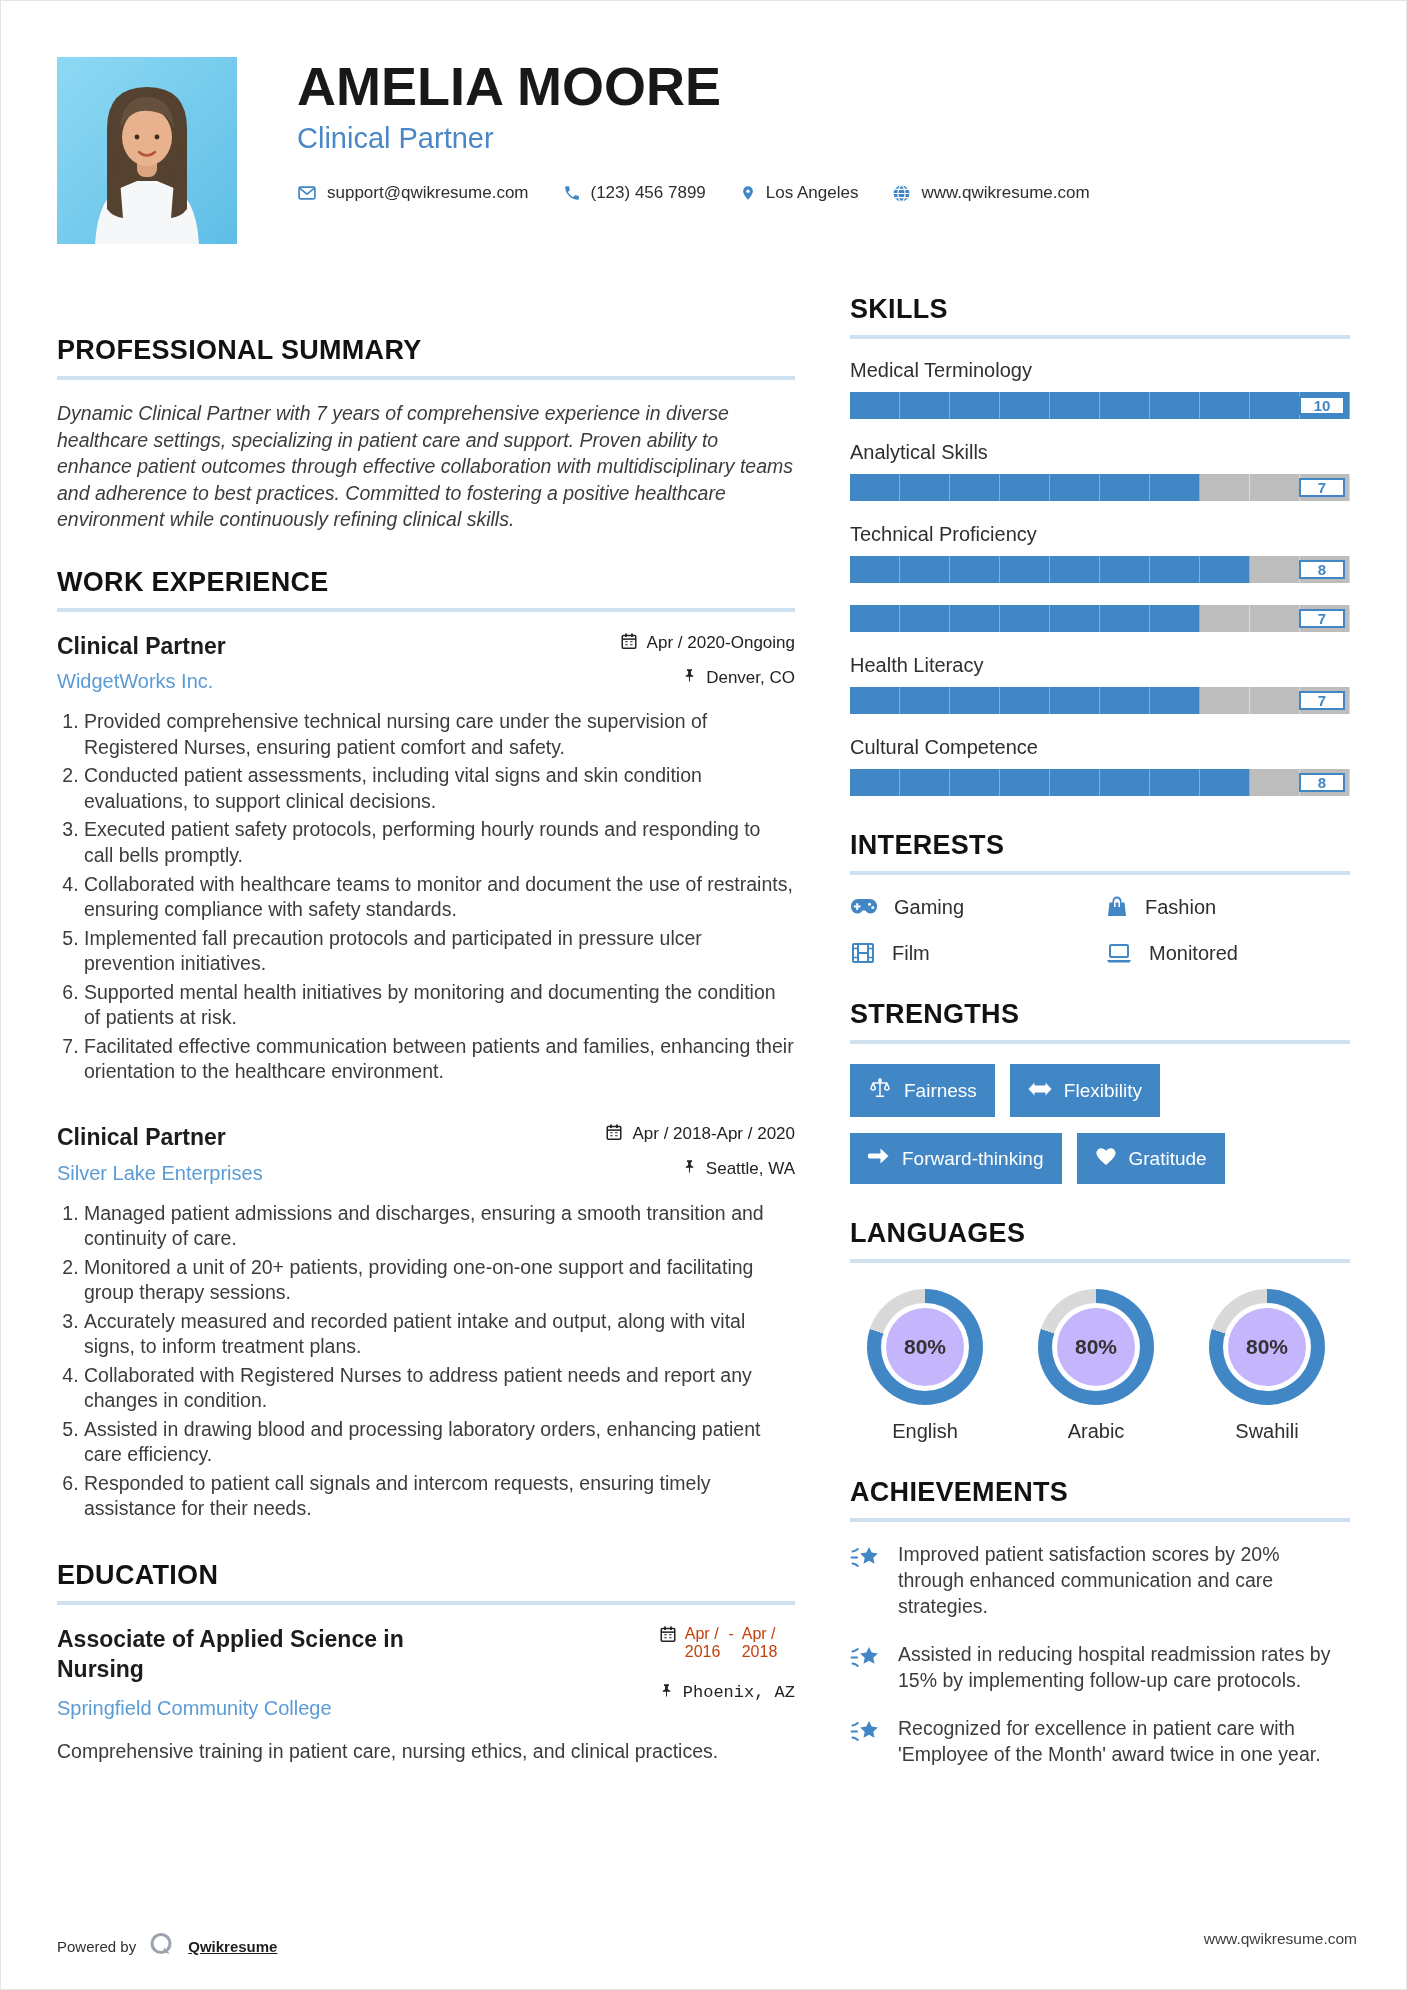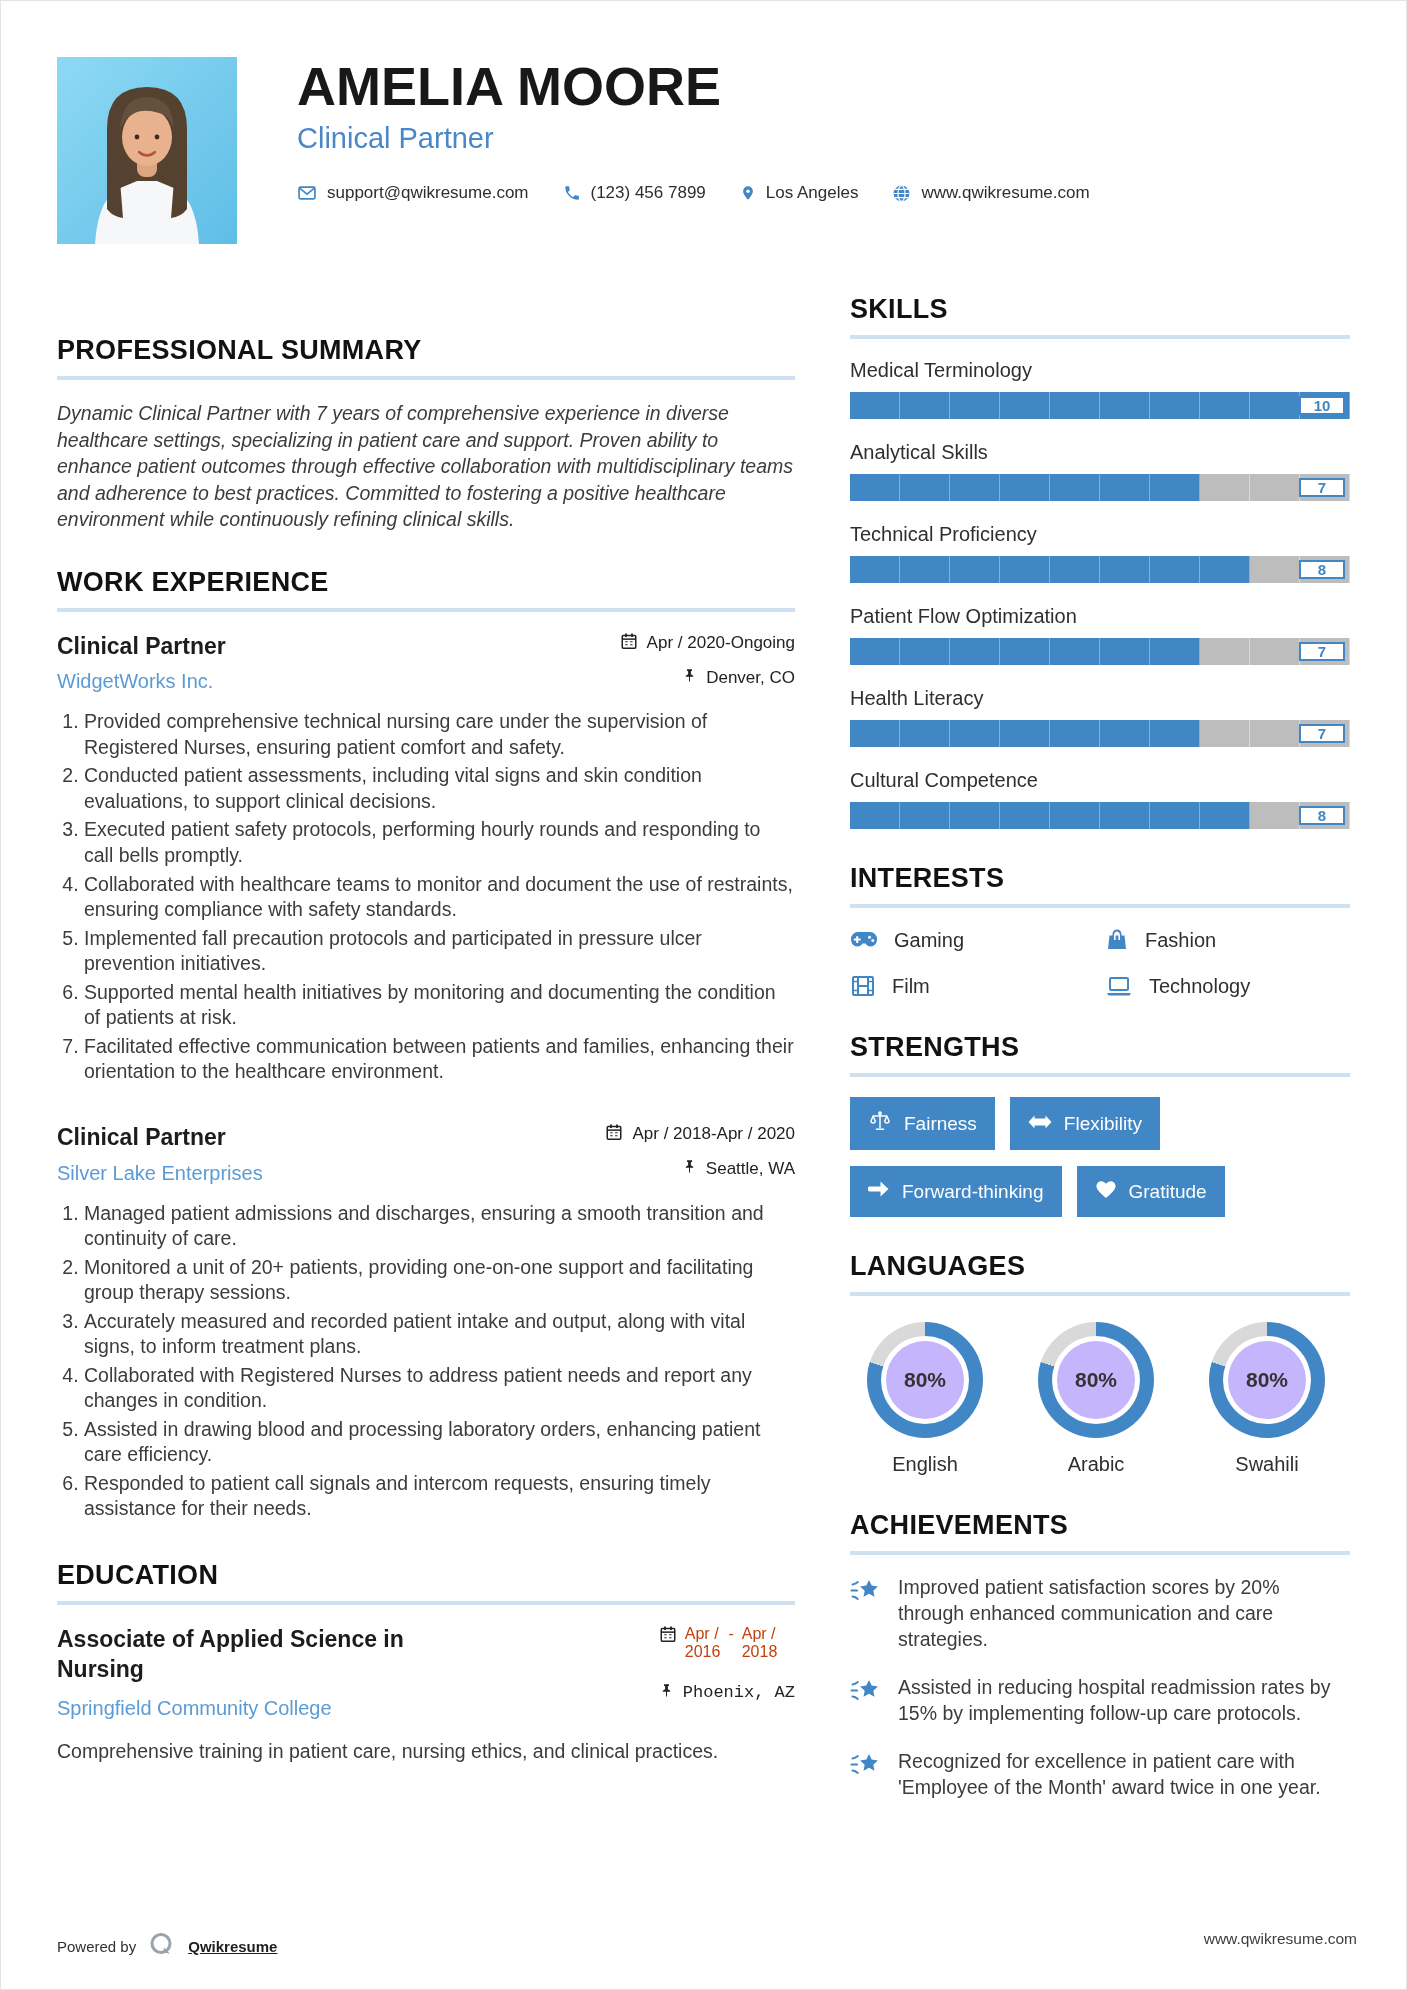--- a/index.html
+++ b/index.html
@@ -332,21 +332,20 @@
             </div>
         </div>
         <div class="skill">
           <div class="skill-label">Technical Proficiency</div>
           <div class="bar">
               <div class="bar-fill" style="width: 80%;"></div>
             <div class="bar-score">8</div>
             </div>
         </div>
         <div class="skill">
-          <div class="skill-label">Patient Flow Optimization</div>
           <div class="bar">
               <div class="bar-fill" style="width: 70%;"></div>
             <div class="bar-score">7</div>
             </div>
         </div>
         <div class="skill">
           <div class="skill-label">Health Literacy</div>
           <div class="bar">
               <div class="bar-fill" style="width: 70%;"></div>
             <div class="bar-score">7</div>
@@ -396,21 +395,21 @@
             </span>
             <span>Film</span>
           </div>
           <div class="interest">
             <span>
               <svg width="28" height="22" viewBox="0 0 28 22">
                   <rect x="5" y="2" width="18" height="12" rx="1.2" fill="none" stroke="#4186C5" stroke-width="2"></rect>
                   <path fill="#4186C5" d="M2 17h24l-1.5 2.5h-21z"></path>
                 </svg>
             </span>
-            <span>Technology</span>
+            <span>Monitored</span>
           </div>
         </div>
       </section>
 
       <section>
         <h2 class="sec-title">STRENGTHS</h2>
         <div class="sec-divider"></div>
         <div class="badges">
           <div class="badge">
             <span>

